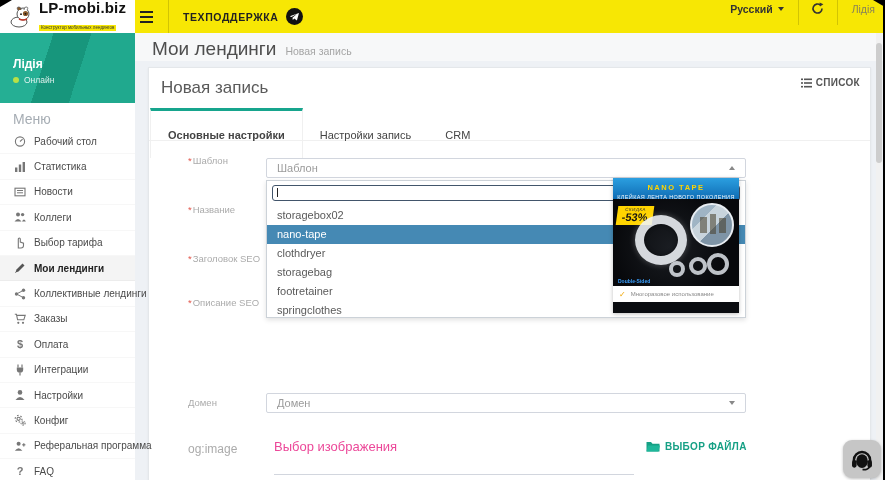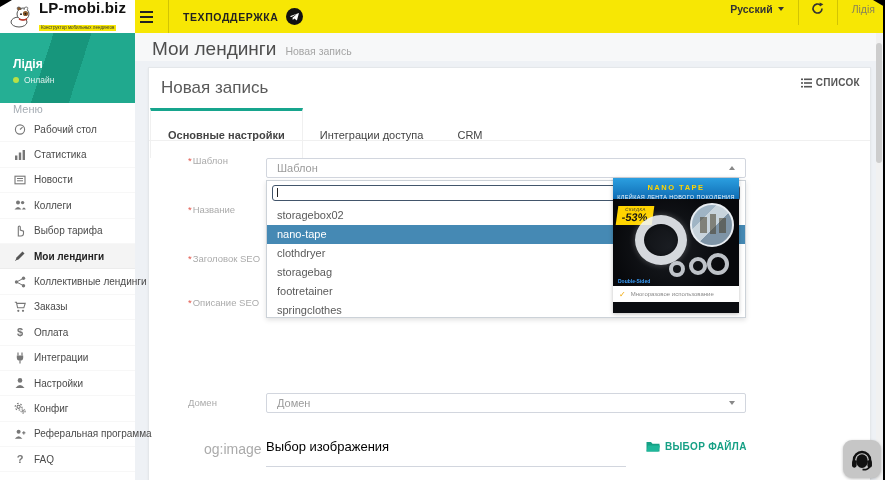--- a/index.html
+++ b/index.html
@@ -30,21 +30,21 @@
   .refresh-btn { width:40px; height:33px; display:flex; align-items:center; justify-content:center; cursor:pointer; border-left:1px solid rgba(0,0,0,.15); border-right:1px solid rgba(0,0,0,.15); }
   .user-mini { font-size:10.5px; color:#87825a; padding:0 8px 0 14px; max-width:48px; overflow:hidden; white-space:nowrap; cursor:pointer; }
 
   
   .sidebar { position:absolute; left:0; top:33px; width:135px; height:447px; background:#fff; z-index:10; }
   .user-panel { height:70px; background:#1da88d; background-image:linear-gradient(108deg,#25af94 0 34%,#17967c 34% 58%,#20a98e 58% 100%); padding:24px 0 0 13px; }
   .user-name { color:#fff; font-size:12px; font-weight:bold; }
   .user-status { display:flex; align-items:center; margin-top:4px; }
   .status-dot { width:6px; height:6px; border-radius:50%; background:#b8e046; margin-right:5px; }
   .status-text { font-size:8.5px; color:rgba(255,255,255,.85); }
-  .menu-label { font-size:11px; color:#a6adb4; padding:0 0 2px 13px; }
+  .menu-label { font-size:14px; color:#a6adb4; padding:8px 0 2px 13px; }
   .menu { list-style:none; }
   .menu-item { height:25.4px; display:flex; align-items:center; padding-left:13px; cursor:pointer; border-bottom:1px solid rgba(0,0,0,.03); }
   .menu-item .mi-icon { width:14px; height:12px; margin-right:7px; display:flex; align-items:center; justify-content:center; flex:0 0 14px; }
   .menu-item .mi-label { font-size:10px; color:#4a4a4a; white-space:nowrap; }
   .menu-item.active { background:#f4f4f4; }
   .menu-item.active .mi-label { font-weight:bold; color:#222; }
   .glyph-icon { font-size:11px; color:#777; font-weight:bold; }
 
   
   .main { position:absolute; left:135px; top:33px; width:748px; height:447px; background:#eef1f5; }
@@ -91,21 +91,21 @@
   .tape-sm.b { width:18px; height:18px; left:76px; top:58px; }
   .tape-sm.c { width:22px; height:22px; left:94px; top:54px; }
   .pv-inset { position:absolute; right:5px; top:4px; width:44px; height:44px; border-radius:50%; border:2px solid #e8edf2; background:linear-gradient(135deg,#9fb4c4 0 30%,#c8d4dc 30% 55%,#7e94a6 55% 100%); }
   .pv-inset i { position:absolute; display:block; background:rgba(70,60,40,.55); }
   .pv-watermark { position:absolute; left:5px; bottom:2px; font-size:5px; color:#3aa0ff; font-weight:bold; }
   .pv-footer { height:16px; background:#fff; display:flex; align-items:center; padding-left:6px; }
   .pv-check { color:#f0a500; font-size:8px; font-weight:bold; margin-right:5px; }
   .pv-feature { font-size:6px; color:#8a8a8a; }
 
   
-  .og-value { position:absolute; left:117px; top:371px; width:360px; font-size:13px; color:#000000; padding-bottom:12px; border-bottom:1px solid #d2d6de; cursor:text; }
+  .og-value { position:absolute; left:125px; top:371px; width:360px; font-size:13px; color:#ec4899; padding-bottom:20px; border-bottom:1px solid #d2d6de; cursor:text; }
   .file-btn { position:absolute; left:497px; top:373px; display:flex; align-items:center; cursor:pointer; }
   .file-btn-label { font-size:10px; font-weight:bold; color:#16a085; margin-left:5px; letter-spacing:.3px; }
 
   
   .scrollbar { position:absolute; right:3px; top:33px; width:6px; height:447px; background:#f1f1f1; z-index:60; }
   .scroll-thumb { position:absolute; left:0; top:10px; width:6px; height:120px; background:#cdcdcd; border-radius:3px; cursor:pointer; }
   .support-widget { position:absolute; left:843px; top:440px; width:38px; height:38px; background:#c6c6c6; border-radius:9px; display:flex; align-items:center; justify-content:center; z-index:70; cursor:pointer; box-shadow:0 1px 3px rgba(0,0,0,.25); }
 </style>
 </head>
 <body>
@@ -318,30 +318,30 @@
           <rect x="0" y="4.2" width="2" height="1.6" fill="#555"></rect>
             <rect x="3" y="4.2" width="8" height="1.6" fill="#555"></rect>
           <rect x="0" y="7.9" width="2" height="1.6" fill="#555"></rect>
             <rect x="3" y="7.9" width="8" height="1.6" fill="#555"></rect>
         </svg>
         <span class="list-btn-label">СПИСОК</span>
       </div>
 
       <div class="tabs">
         <div class="tab active">Основные настройки</div>
-        <div class="tab">Интеграции доступа</div>
+        <div class="tab">Настройки запись</div>
         <div class="tab">CRM</div>
       </div>
 
       <div class="flabel" style="left:0;top:86px"><span class="req">*</span><span>Шаблон</span></div>
       <div class="flabel" style="left:0;top:135px"><span class="req">*</span><span>Название</span></div>
       <div class="flabel" style="left:0;top:184px"><span class="req">*</span><span>Заголовок SEO</span></div>
       <div class="flabel" style="left:0;top:228px"><span class="req">*</span><span>Описание SEO</span></div>
       <div class="flabel" style="left:0;top:328px"><span>Домен</span></div>
-      <div class="flabel" style="left:16px;top:374px;font-size:14px"><span>og:image</span></div>
+      <div class="flabel" style="left:0;top:374px;font-size:12px"><span>og:image</span></div>
 
       <div class="sel" style="top:90px">
         <span class="sel-ph">Шаблон</span>
         <span class="sel-caret-up"></span>
       </div>
 
       <div class="dd-panel">
         <div class="dd-search">
           <span class="text-caret"></span>
         </div>

